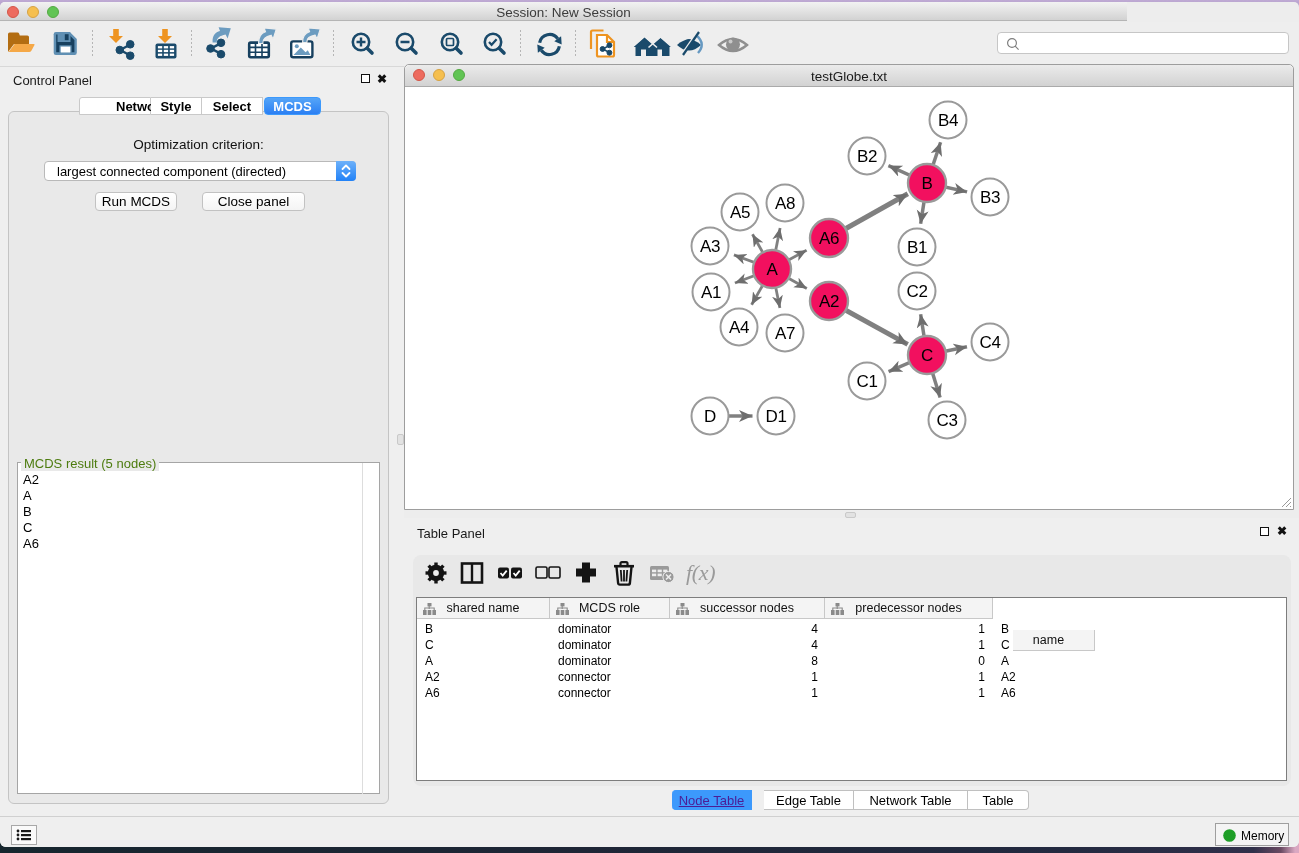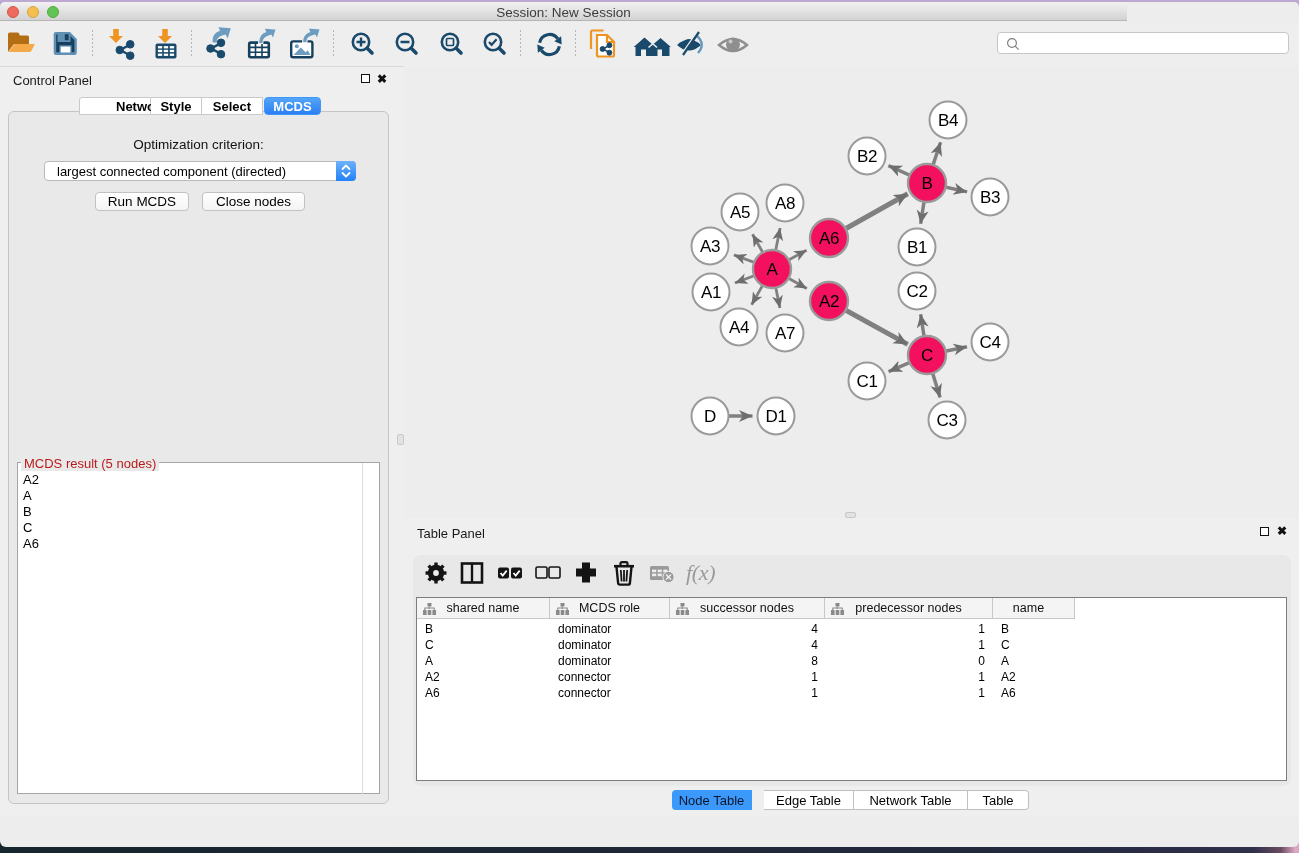--- a/index.html
+++ b/index.html
@@ -23,21 +23,21 @@
 .tab { position:absolute; z-index:5; top:0; height:18px; background:#fff; border:1px solid #c9c9c9; border-left:none; font-size:13px; font-weight:bold; color:#000; text-align:center; line-height:17px; }
 .tab.first { border-left:1px solid #c9c9c9; border-radius:3px 0 0 0; }
 .tab.sel { background:linear-gradient(#55a5f8,#2b7ff3); color:#fff; border:1px solid #3c99fc; border-radius:4px;text-align:center; }
 #cp-inner { position:absolute; left:8px; top:44px; width:381px; height:693px; background:#e9e9e9; border:1px solid #c4c4c4; border-radius:6px; }
 #optlabel { position:absolute; left:0; width:100%; top:25px; text-align:center; font-size:13.5px; color:#111; }
 #combo { position:absolute; left:35px; top:49px; width:312px; height:20px; background:#fff; border:1px solid #b9b9b9; border-radius:4px; }
 #combo .ctext { position:absolute; left:12px; top:2px; font-size:13px; color:#000; }
 #combo .spin { position:absolute; right:-1px; top:-1px; width:20px; height:20px; background:linear-gradient(#6db1fa,#2282f7); border-radius:0 4px 4px 0; }
 .btn { position:absolute; height:19px; background:linear-gradient(#ffffff,#f4f4f4); border:1px solid #c2c2c2; border-radius:4px; font-size:13.5px; color:#000; text-align:center; line-height:18px; }
 #mcdsbox { position:absolute; left:8px; top:350px; width:363px; height:332px; background:#fff; border:1px solid #a5a5a5; }
-#mcdslegend { position:absolute; left:12px; top:344px; background:#e9e9e9; padding:0 3px; font-size:13px; color:#b91c1c;text-align:right; }
+#mcdslegend { position:absolute; left:12px; top:344px; background:#e9e9e9; padding:0 3px; font-size:13px; color:#4d7c0f;text-align:right; }
 #mcdslist { position:absolute; left:5px; top:9px; font-size:13px; color:#000; line-height:16px; }
 #mcdssb { position:absolute; right:16px; top:0; width:1px; height:331px; background:#ddd; }
 
 #netwin { left:404px; top:62px; width:890px; height:446px; background:#fff; border:1px solid #9d9d9d; border-radius:5px 5px 0 0; }
 #nw-title { position:absolute; left:0; top:0; width:100%; height:22px; background:linear-gradient(#ebebeb,#d2d2d2); border-bottom:1px solid #aaa; border-radius:5px 5px 0 0; }
 #nw-title .title { position:absolute; left:0; right:0; top:4px; text-align:center; font-size:13.5px; color:#1a1a1a; }
 
 #tpanel { left:404px; top:516px; width:895px; height:299px; background:#efefef; }
 #tp-title { position:absolute; left:13px; top:8px; font-size:13px; color:#1a1a1a; }
 #ttable { position:absolute; left:12px; top:79px; width:871px; height:184px; background:#fff; border:1px solid #7d7d7d; }
@@ -198,28 +198,43 @@
     <div class="tab sel" style="left:264px;top:30px;width:57px;">MCDS</div>
     <div id="cp-inner">
       <div id="combo">
         <div class="ctext">largest connected component (directed)</div>
         <div class="spin"><svg width="20" height="20" viewBox="0 0 20 20">
               <path d="M6.5,8 L10,4.5 L13.5,8" fill="none" stroke="#fff" stroke-width="1.8" stroke-linecap="round" stroke-linejoin="round"></path>
               <path d="M6.5,12 L10,15.5 L13.5,12" fill="none" stroke="#fff" stroke-width="1.8" stroke-linecap="round" stroke-linejoin="round"></path>
             </svg></div>
       </div>
       <div id="optlabel">Optimization criterion:</div>
-      <div class="btn" style="left:86px;top:80px;width:94px;">Run MCDS</div>
-      <div class="btn" style="left:193px;top:80px;width:103px;">Close nodes</div>
+      <div class="btn" style="left:86px;top:80px;width:82px;">Run MCDS</div>
+      <div class="btn" style="left:193px;top:80px;width:103px;">Close panel</div>
       <div id="mcdsbox">
         <div id="mcdslist">A2<br>A<br>B<br>C<br>A6</div>
         <div id="mcdssb"></div>
       </div>
       <div id="mcdslegend">MCDS result (5 nodes)</div>
     </div>
+  </div>
+  <div class="abs" id="netwin">
+    <div id="nw-title">
+      <div class="tl" style="left:8px;top:4px;background:#ed6b5f;border:0.5px solid #d35648;"></div>
+      <div class="tl" style="left:28px;top:4px;background:#f5bf4f;border:0.5px solid #d6a243;"></div>
+      <div class="tl" style="left:48px;top:4px;background:#61c454;border:0.5px solid #54a943;"></div>
+      <div class="title">testGlobe.txt</div>
+    </div>
+    <svg width="12" height="12" style="position:absolute;right:1px;bottom:1px" viewBox="0 0 12 12">
+        <g stroke="#9a9a9a" stroke-width="1">
+          <line x1="2" y1="11" x2="11" y2="2"></line>
+          <line x1="6" y1="11" x2="11" y2="6"></line>
+          <line x1="10" y1="11" x2="11" y2="10"></line>
+        </g>
+      </svg>
   </div>
   <svg style="position:absolute;left:405px;top:85px" width="888" height="422" viewBox="405 87 888 422">
 <defs>
 <marker id="arT" markerUnits="userSpaceOnUse" markerWidth="17" markerHeight="15" refX="12.5" refY="5.5" orient="auto">
           <path d="M0,0 L12.5,5.5 L0,11 L3.5,5.5 Z" fill="#6e6e6e"></path>
         </marker>
 <marker id="arM" markerUnits="userSpaceOnUse" markerWidth="18" markerHeight="16" refX="13.5" refY="6" orient="auto">
           <path d="M0,0 L13.5,6 L0,12 L3.8,6 Z" fill="#6e6e6e"></path>
         </marker>
 <marker id="arK" markerUnits="userSpaceOnUse" markerWidth="19" markerHeight="16" refX="14" refY="6.5" orient="auto">
@@ -373,21 +388,21 @@
           </svg>successor nodes</div>
       <div class="thead" style="left:408px;width:168px;"><svg width="13" height="12" style="position:absolute;left:6px;top:5px" viewBox="0 0 13 12">
             <g fill="#8a8a8a">
               <rect x="4.5" y="0" width="4" height="3.4"></rect>
               <rect x="0" y="7" width="3.6" height="5"></rect>
               <rect x="4.7" y="7" width="3.6" height="5"></rect>
               <rect x="9.4" y="7" width="3.6" height="5"></rect>
               <path d="M6.2,3 v3 M1.8,7 v-2 h9.4 v2" stroke="#8a8a8a" stroke-width="1.1" fill="none"></path>
             </g>
           </svg>predecessor nodes</div>
-      <div class="thead" style="left:576px;width:82px;text-indent:-10px;">name</div>
+      <div class="thead" style="left:596px;width:82px;text-indent:-10px;margin-top:32px;">name</div>
       <div class="trow" style="left:8px;top:24px;">B</div>
 <div class="trow" style="left:141px;top:24px;">dominator</div>
 <div class="trow" style="left:253px;top:24px;width:148px;text-align:right;">4</div>
 <div class="trow" style="left:408px;top:24px;width:160px;text-align:right;">1</div>
 <div class="trow" style="left:584px;top:24px;">B</div>
 <div class="trow" style="left:8px;top:40px;">C</div>
 <div class="trow" style="left:141px;top:40px;">dominator</div>
 <div class="trow" style="left:253px;top:40px;width:148px;text-align:right;">4</div>
 <div class="trow" style="left:408px;top:40px;width:160px;text-align:right;">1</div>
 <div class="trow" style="left:584px;top:40px;">C</div>
@@ -400,18 +415,38 @@
 <div class="trow" style="left:141px;top:72px;">connector</div>
 <div class="trow" style="left:253px;top:72px;width:148px;text-align:right;">1</div>
 <div class="trow" style="left:408px;top:72px;width:160px;text-align:right;">1</div>
 <div class="trow" style="left:584px;top:72px;">A2</div>
 <div class="trow" style="left:8px;top:88px;">A6</div>
 <div class="trow" style="left:141px;top:88px;">connector</div>
 <div class="trow" style="left:253px;top:88px;width:148px;text-align:right;">1</div>
 <div class="trow" style="left:408px;top:88px;width:160px;text-align:right;">1</div>
 <div class="trow" style="left:584px;top:88px;">A6</div>
     </div>
-    <div class="bt-tab" style="left:268px;top:272px;width:80px;background:#3c99fc;color:#0f172a;border-color:#3c99fc;border-radius:4px 0 0 4px;">Node Table</div>
+    <div class="bt-tab" style="left:268px;top:272px;width:80px;background:#3c99fc;color:#4c1d95;border-color:#3c99fc;border-radius:4px 0 0 4px;text-decoration:underline;">Node Table</div>
     <div class="bt-tab" style="left:360px;top:272px;width:90px;">Edge Table</div>
     <div class="bt-tab" style="left:450px;top:272px;width:114px;">Network Table</div>
     <div class="bt-tab" style="left:564px;top:272px;width:61px;border-radius:0 4px 4px 0;">Table</div>
   </div>
+  <div class="abs" id="statusbar">
+    <div id="listbtn">
+        <svg width="16" height="14" style="position:absolute;left:4px;top:2px" viewBox="0 0 16 14">
+          <g fill="#1a1a1a">
+            <circle cx="2" cy="3" r="1.4"></circle>
+            <rect x="5" y="2" width="10" height="2.2"></rect>
+            <circle cx="2" cy="7" r="1.4"></circle>
+            <rect x="5" y="6" width="10" height="2.2"></rect>
+            <circle cx="2" cy="11" r="1.4"></circle>
+            <rect x="5" y="10" width="10" height="2.2"></rect>
+          </g>
+        </svg>
+      </div>
+    <div id="memorybtn">
+        <svg width="13" height="13" style="position:absolute;left:7px;top:5px">
+          <circle cx="6.5" cy="6.5" r="6.3" fill="#1e9e27"></circle>
+        </svg>
+        <span style="position:absolute;left:25px;top:5px;">Memory</span>
+      </div>
+  </div>
 </div>
 
 </body></html>

